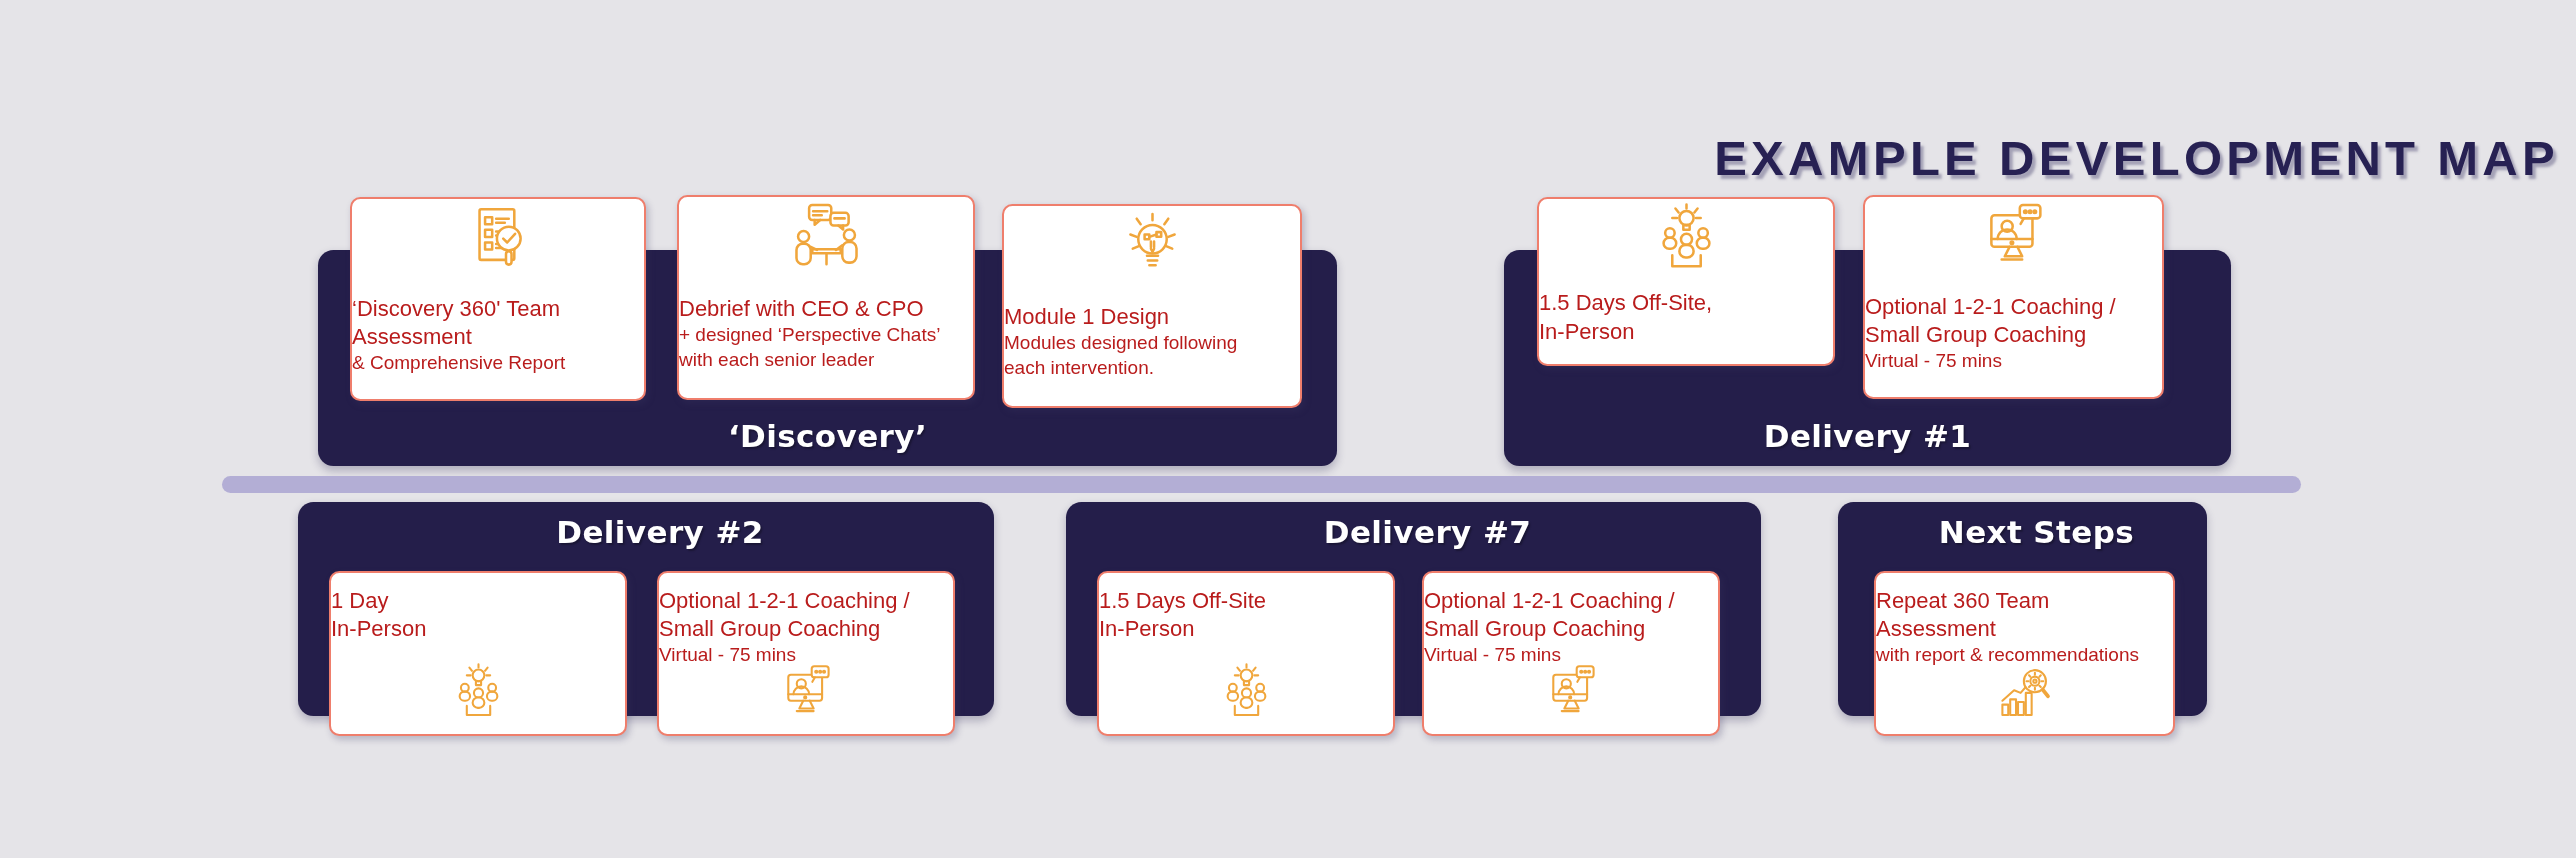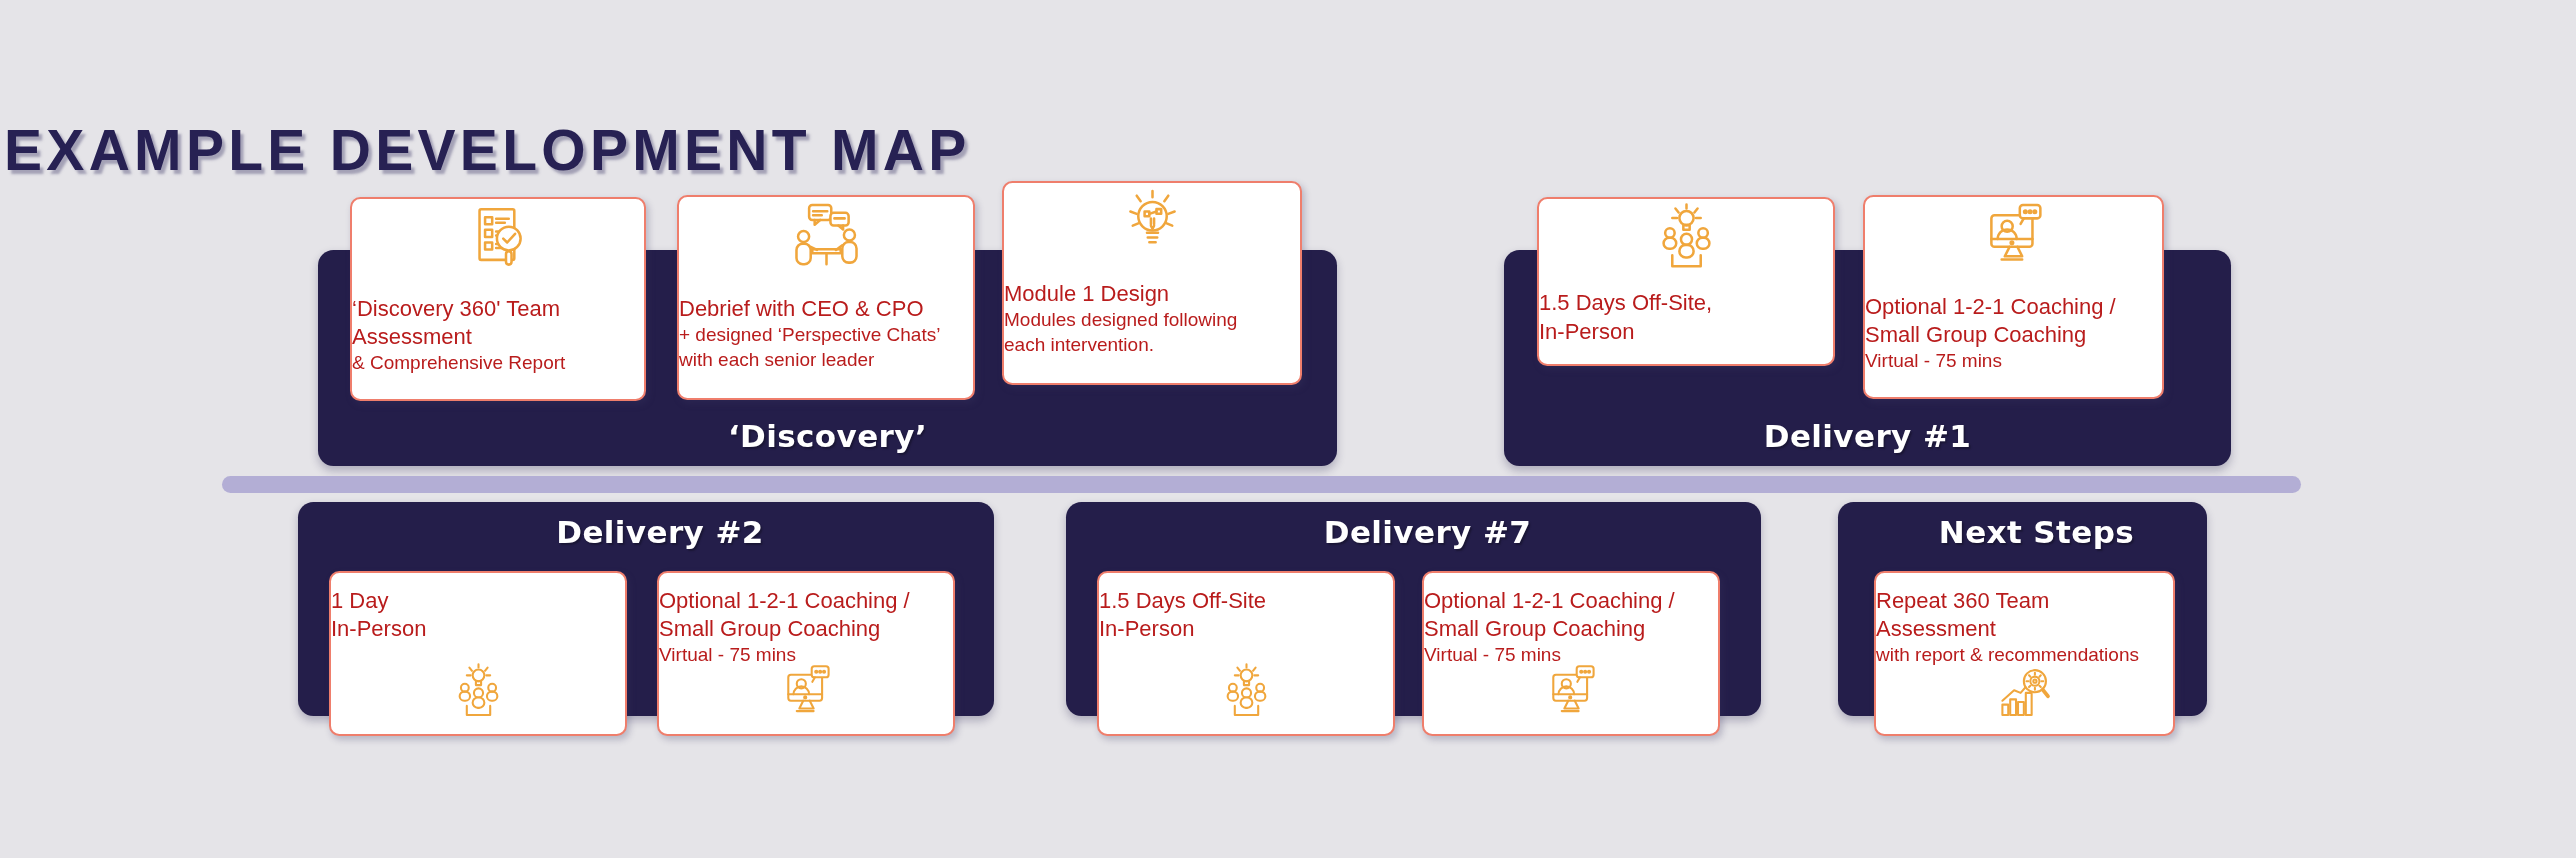--- a/index.html
+++ b/index.html
@@ -1,20 +1,20 @@
 <!DOCTYPE html>
 <html style="font-size:13.7px"><head>
 <meta charset="utf-8">
 <style>
   html,body{margin:0;padding:0;background:#e5e4e8;}
   .canvas{position:relative;width:2576px;height:859px;background:#e5e4e8;overflow:hidden;
           font-family:"Liberation Sans",sans-serif;}
 
-  .title{position:absolute;left:0;right:0;top:113px;margin:4px;text-align:left;
-         font-size:57px;font-weight:800;letter-spacing:4.3px;color:#272153;
+  .title{position:absolute;left:0;right:0;top:113px;margin:17px;text-align:right;
+         font-size:49px;font-weight:800;letter-spacing:4.3px;color:#272153;
          text-shadow:3.4px 4.3px 2.6px rgba(110,105,140,.55);}
 
   .panel{position:absolute;background:#241e4a;border-radius:15.5px;
          box-shadow:0 4.3px 8.6px rgba(40,35,80,.28);}
   .panel-label{position:absolute;left:0;right:0;text-align:center;color:#ffffff;
          font-family:"DejaVu Sans",sans-serif;font-weight:bold;font-size:31px;
          letter-spacing:0.4px;text-shadow:1.7px 1.7px 1.7px rgba(0,0,0,.28);}
   .label-bottom{bottom:12px;}
   .label-top{top:12px;padding-left:28px;}
 
@@ -159,21 +159,21 @@
           <use href="#sym-meeting"></use>
         </svg>
     </div>
     <div class="text-wrap">
       <div class="line-big">Debrief with CEO &amp; CPO</div>
       <div class="line-small">+ designed ‘Perspective Chats’</div>
       <div class="line-small">with each senior leader</div>
     </div>
   </div>
 
-  <div class="card card-top" style="left:1002px;top:181px;width:300px;height:204px;">
+  <div class="card card-top" style="left:1002px;top:204px;width:300px;height:204px;">
     <div class="icon-wrap">
       <svg class="icon-svg" width="79" height="79" viewBox="0 0 100 100">
           <use href="#sym-bulb"></use>
         </svg>
     </div>
     <div class="text-wrap">
       <div class="line-big">Module 1 Design</div>
       <div class="line-small">Modules designed following</div>
       <div class="line-small">each intervention.</div>
     </div>

